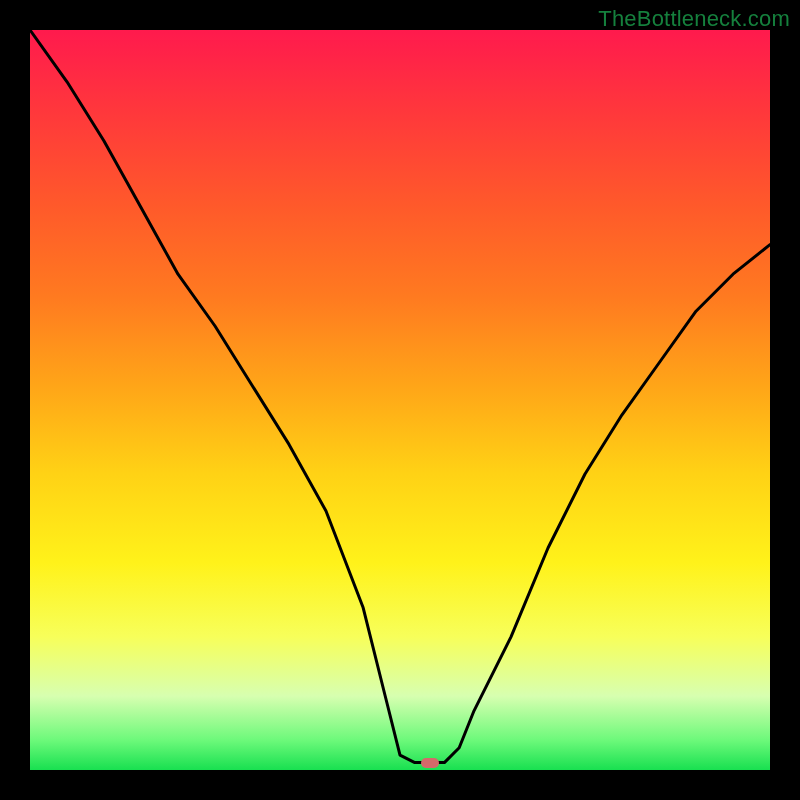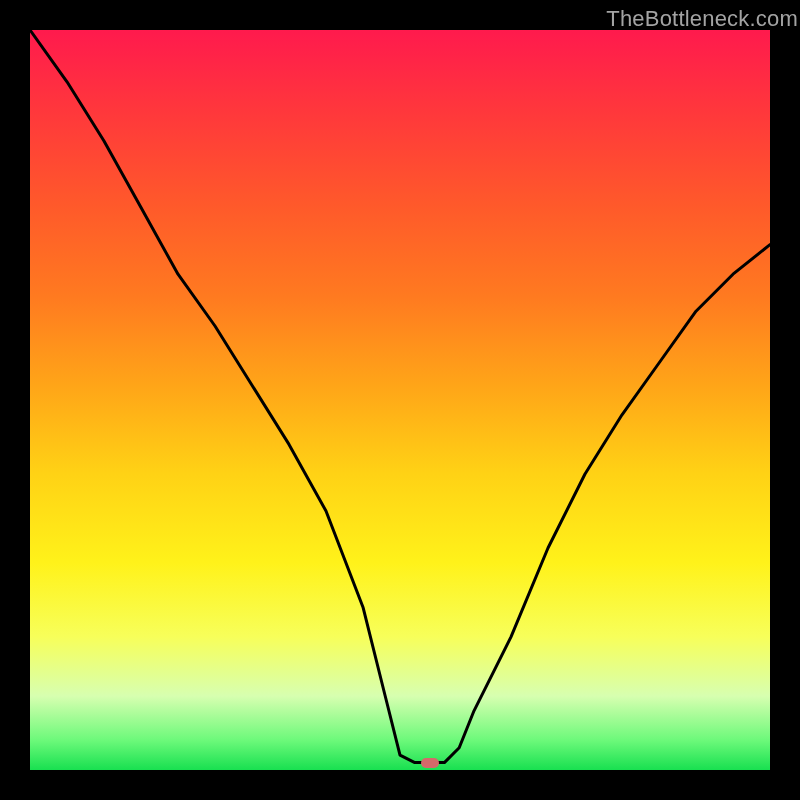--- a/index.html
+++ b/index.html
@@ -46,22 +46,22 @@
   .marker {
     position: absolute;
     width: 18px;
     height: 10px;
     border-radius: 6px;
     transform: translate(-50%, -50%);
   }
   .watermark {
     position: absolute;
     top: 6px;
-    right: 2px;
-    color: #a3a3a3;
+    right: 10px;
+    color: #15803d;
     font-size: 22px;
     letter-spacing: 0.2px;
     user-select: none;
   }
 </style>
 </head>
 <body>
 
 <div class="frame">
   <div class="plot-area">

